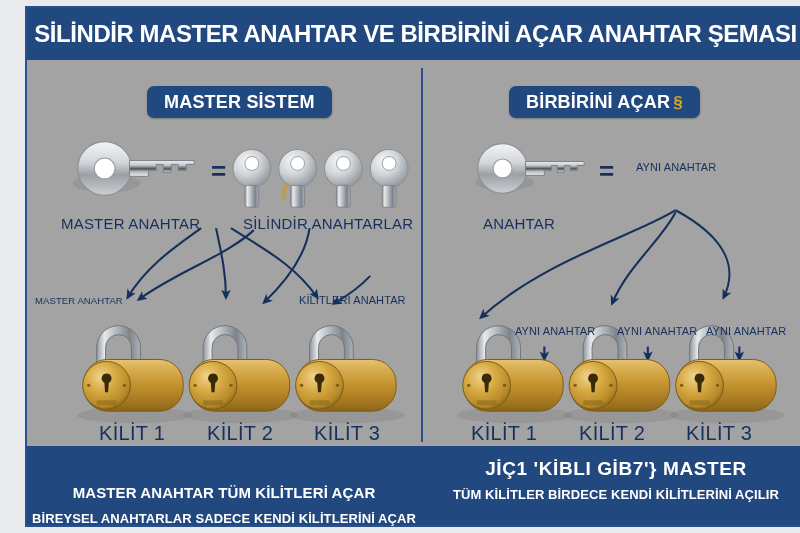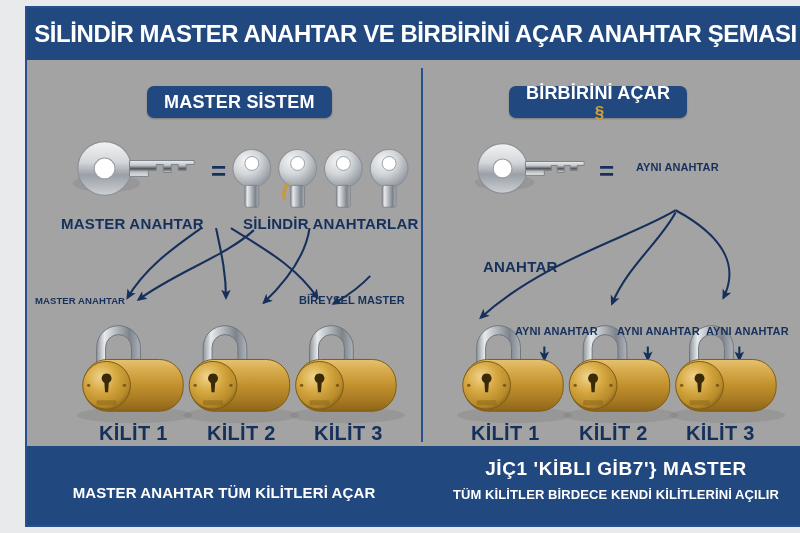--- a/index.html
+++ b/index.html
@@ -61,31 +61,31 @@
     border-radius:7px;
     display:flex; align-items:center; justify-content:center;
     padding:0 17px;
     box-shadow:0 1px 2px rgba(0,0,0,.25);
   }
   .badge .txt{
     color:#fff; font-size:18px; font-weight:bold;
     letter-spacing:.2px; white-space:nowrap;
   }
   .badge-left{ left:120px; }
-  .badge-right{ left:86px;flex-direction:column; }
+  .badge-right{ left:86px; }
   .glyph-sec{
     color:#d8a22a; font-size:17px; font-weight:bold;
     margin-left:3px; line-height:1;
   }
 
   
   .lbl{
     position:absolute;
     color:#16305c;
-    font-weight:bold;
+    font-weight:normal;
     white-space:nowrap;
   }
   .lbl-big{ font-size:15px; letter-spacing:.2px; }
   .lbl-mid{ font-size:11px; letter-spacing:.1px; }
   .lbl-sm{ font-size:9.5px; letter-spacing:.1px; }
   .lbl-lock{ font-size:20px; letter-spacing:.3px; }
 
   .eq{
     position:absolute;
     color:#16305c;
@@ -305,50 +305,51 @@
     <div class="panel panel-left">
       <div class="badge badge-left">
         <span class="txt">MASTER SİSTEM</span>
       </div>
 
       <div class="lbl lbl-big" style="left:34px; top:155px;">MASTER ANAHTAR</div>
       <div class="eq" style="left:184px; top:98px;">=</div>
       <div class="lbl lbl-big" style="left:216px; top:155px;">SİLİNDİR ANAHTARLAR</div>
 
       <div class="lbl lbl-sm" style="left:8px; top:235px;">MASTER ANAHTAR</div>
-      <div class="lbl lbl-mid" style="left:272px; top:234px;">BİREYSEL MASTER</div>
+      <div class="lbl lbl-mid" style="left:272px; top:234px;">KİLİTLERİ ANAHTAR</div>
 
       <div class="lbl lbl-lock" style="left:72px; top:362px;">KİLİT 1</div>
       <div class="lbl lbl-lock" style="left:180px; top:362px;">KİLİT 2</div>
       <div class="lbl lbl-lock" style="left:287px; top:362px;">KİLİT 3</div>
     </div>
 
     <div class="panel panel-right">
       <div class="badge badge-right">
         <span class="txt">BİRBİRİNİ AÇAR</span>
         <span class="glyph-sec">§</span>
       </div>
 
-      <div class="lbl lbl-big" style="left:60px; top:155px;margin-top:43px;">ANAHTAR</div>
+      <div class="lbl lbl-big" style="left:60px; top:155px;">ANAHTAR</div>
       <div class="eq" style="left:176px; top:98px;">=</div>
       <div class="lbl lbl-mid" style="left:213px; top:101px;">AYNI ANAHTAR</div>
 
       <div class="lbl lbl-mid" style="left:92px; top:265px;">AYNI ANAHTAR</div>
       <div class="lbl lbl-mid" style="left:194px; top:265px;">AYNI ANAHTAR</div>
       <div class="lbl lbl-mid" style="left:283px; top:265px;">AYNI ANAHTAR</div>
 
       <div class="lbl lbl-lock" style="left:48px; top:362px;">KİLİT 1</div>
       <div class="lbl lbl-lock" style="left:156px; top:362px;">KİLİT 2</div>
       <div class="lbl lbl-lock" style="left:263px; top:362px;">KİLİT 3</div>
     </div>
   </div>
 
   <div class="footer">
     <div class="foot-col foot-left">
       <div class="foot-line foot-1">MASTER ANAHTAR TÜM KİLİTLERİ AÇAR</div>
+      <div class="foot-line foot-2">BİREYSEL ANAHTARLAR SADECE KENDİ KİLİTLERİNİ  AÇAR</div>
     </div>
     <div class="foot-col foot-right">
       <div class="foot-line foot-garbled">JİÇ1 'KİBLI GİB7'} MASTER</div>
       <div class="foot-line foot-2">TÜM KİLİTLER BİRDECE KENDİ KİLİTLERİNİ AÇILIR</div>
     </div>
   </div>
 
 </div>
 
 </body></html>

